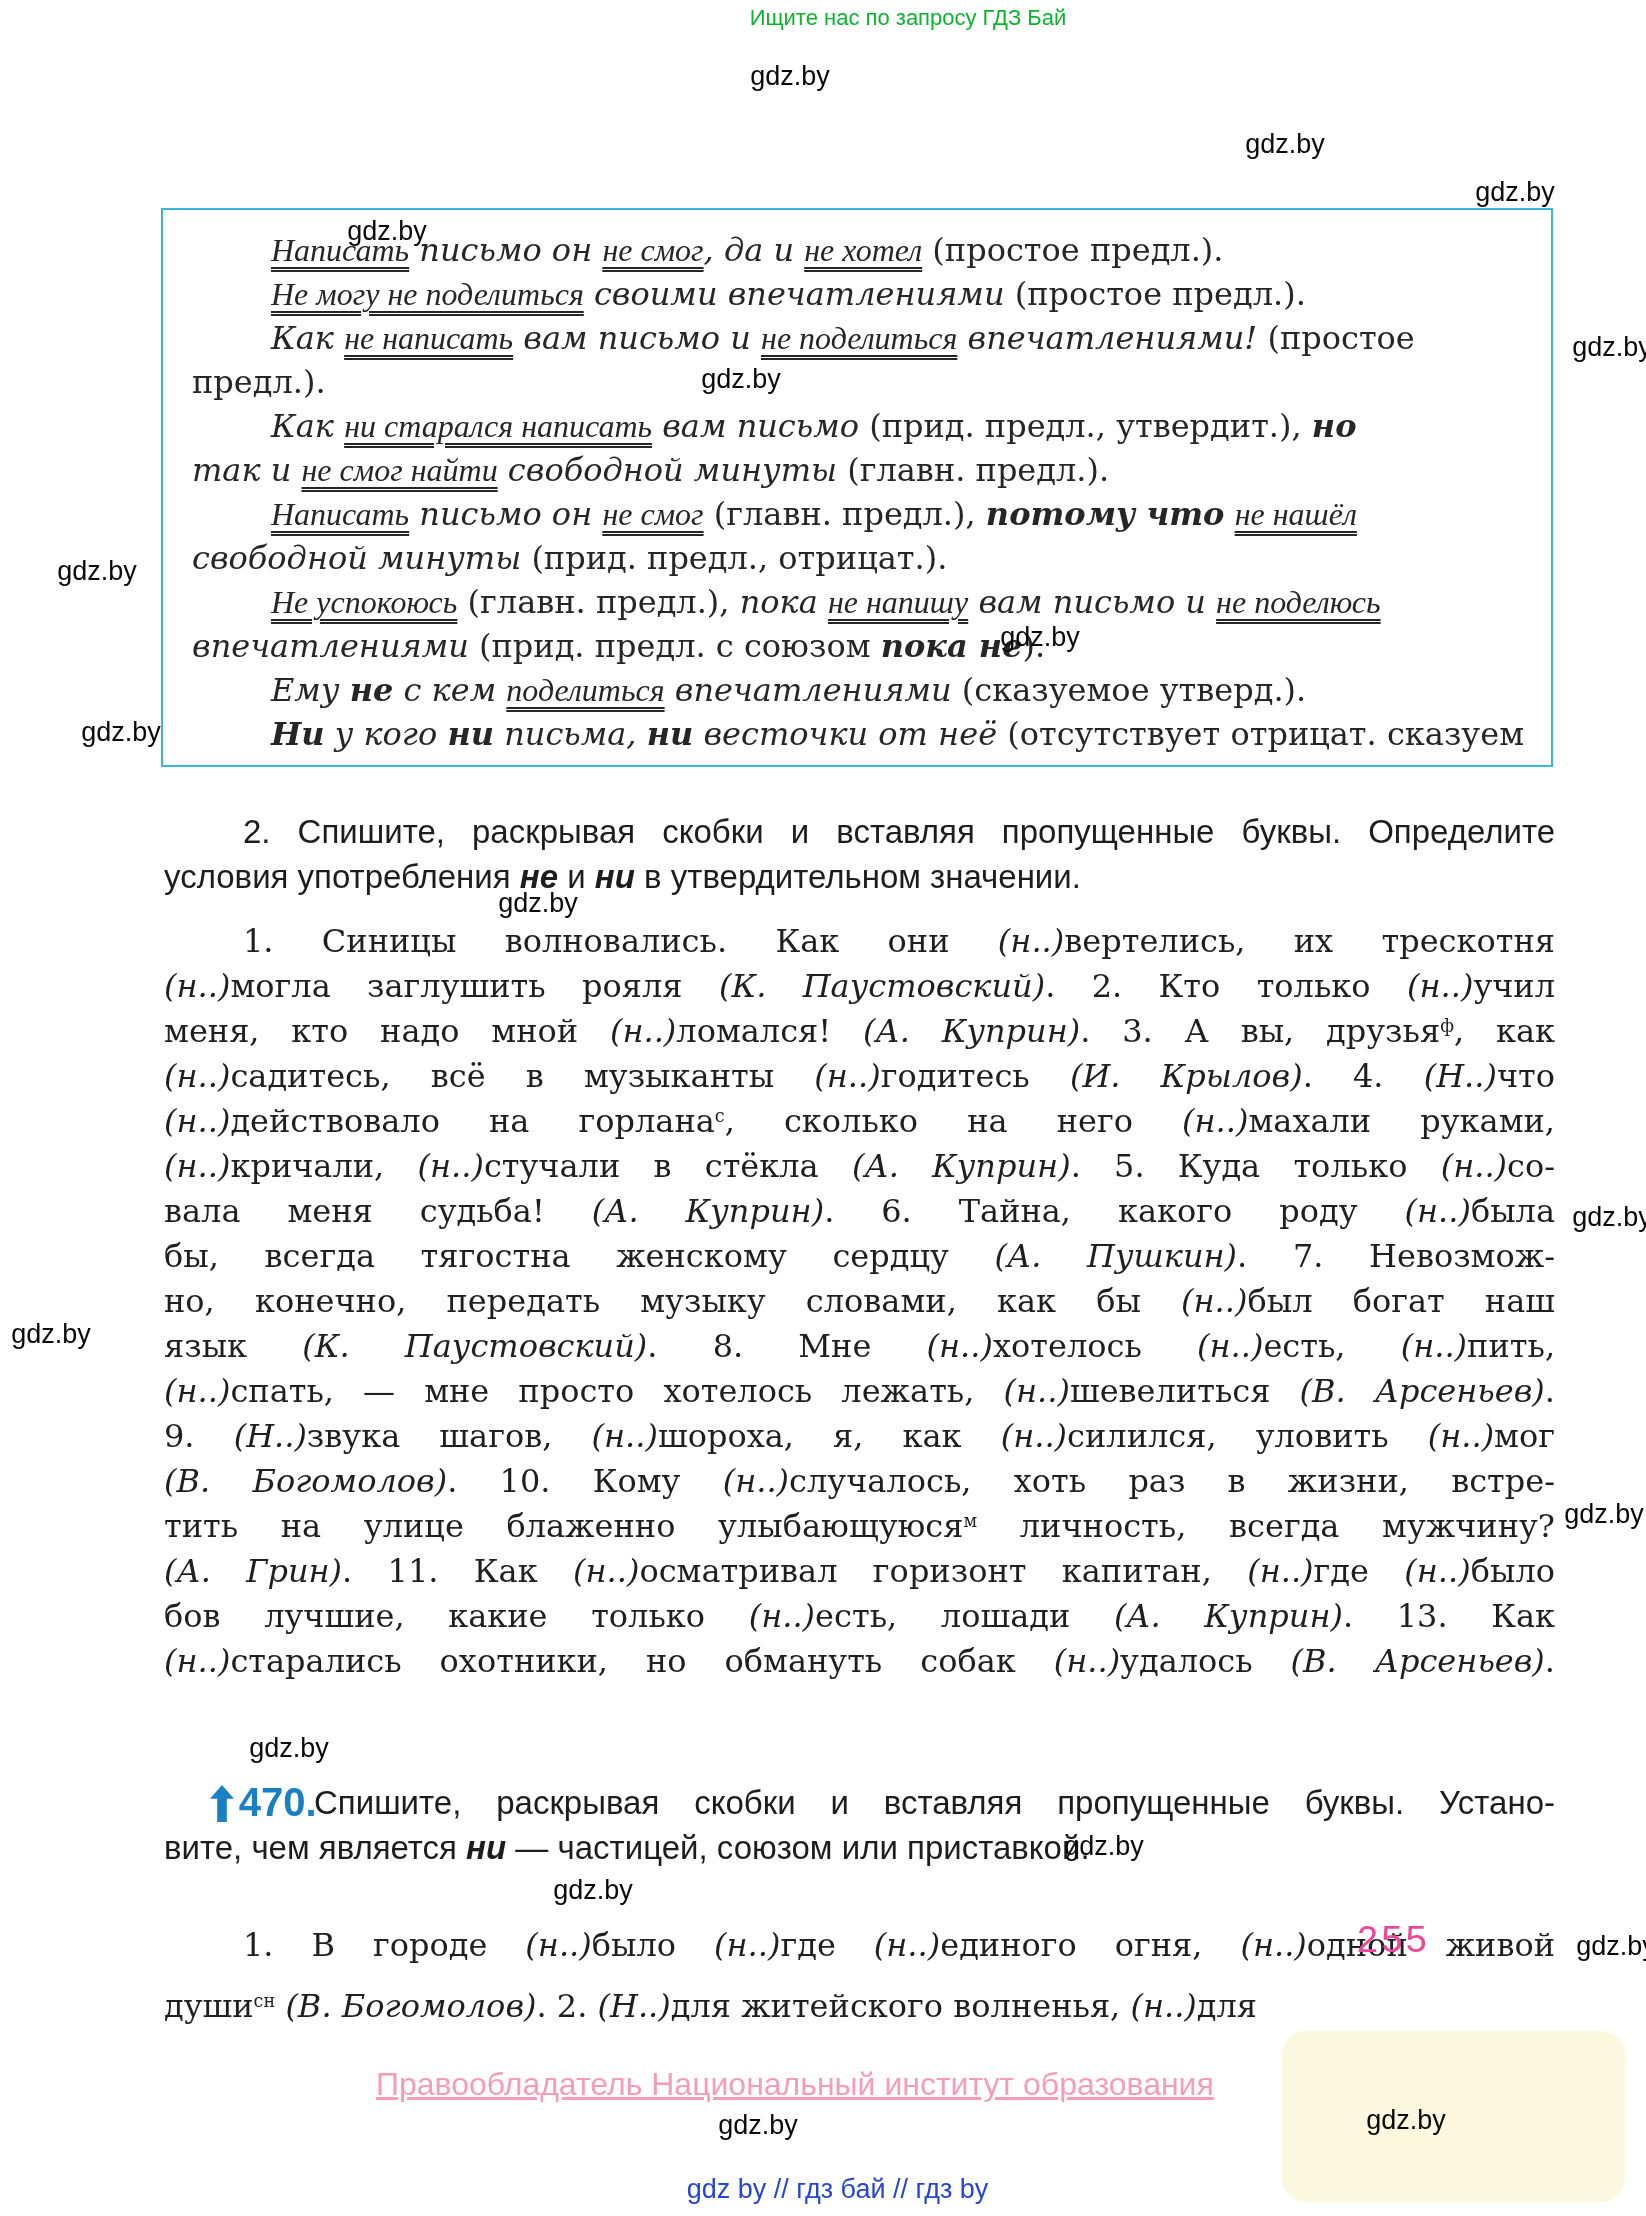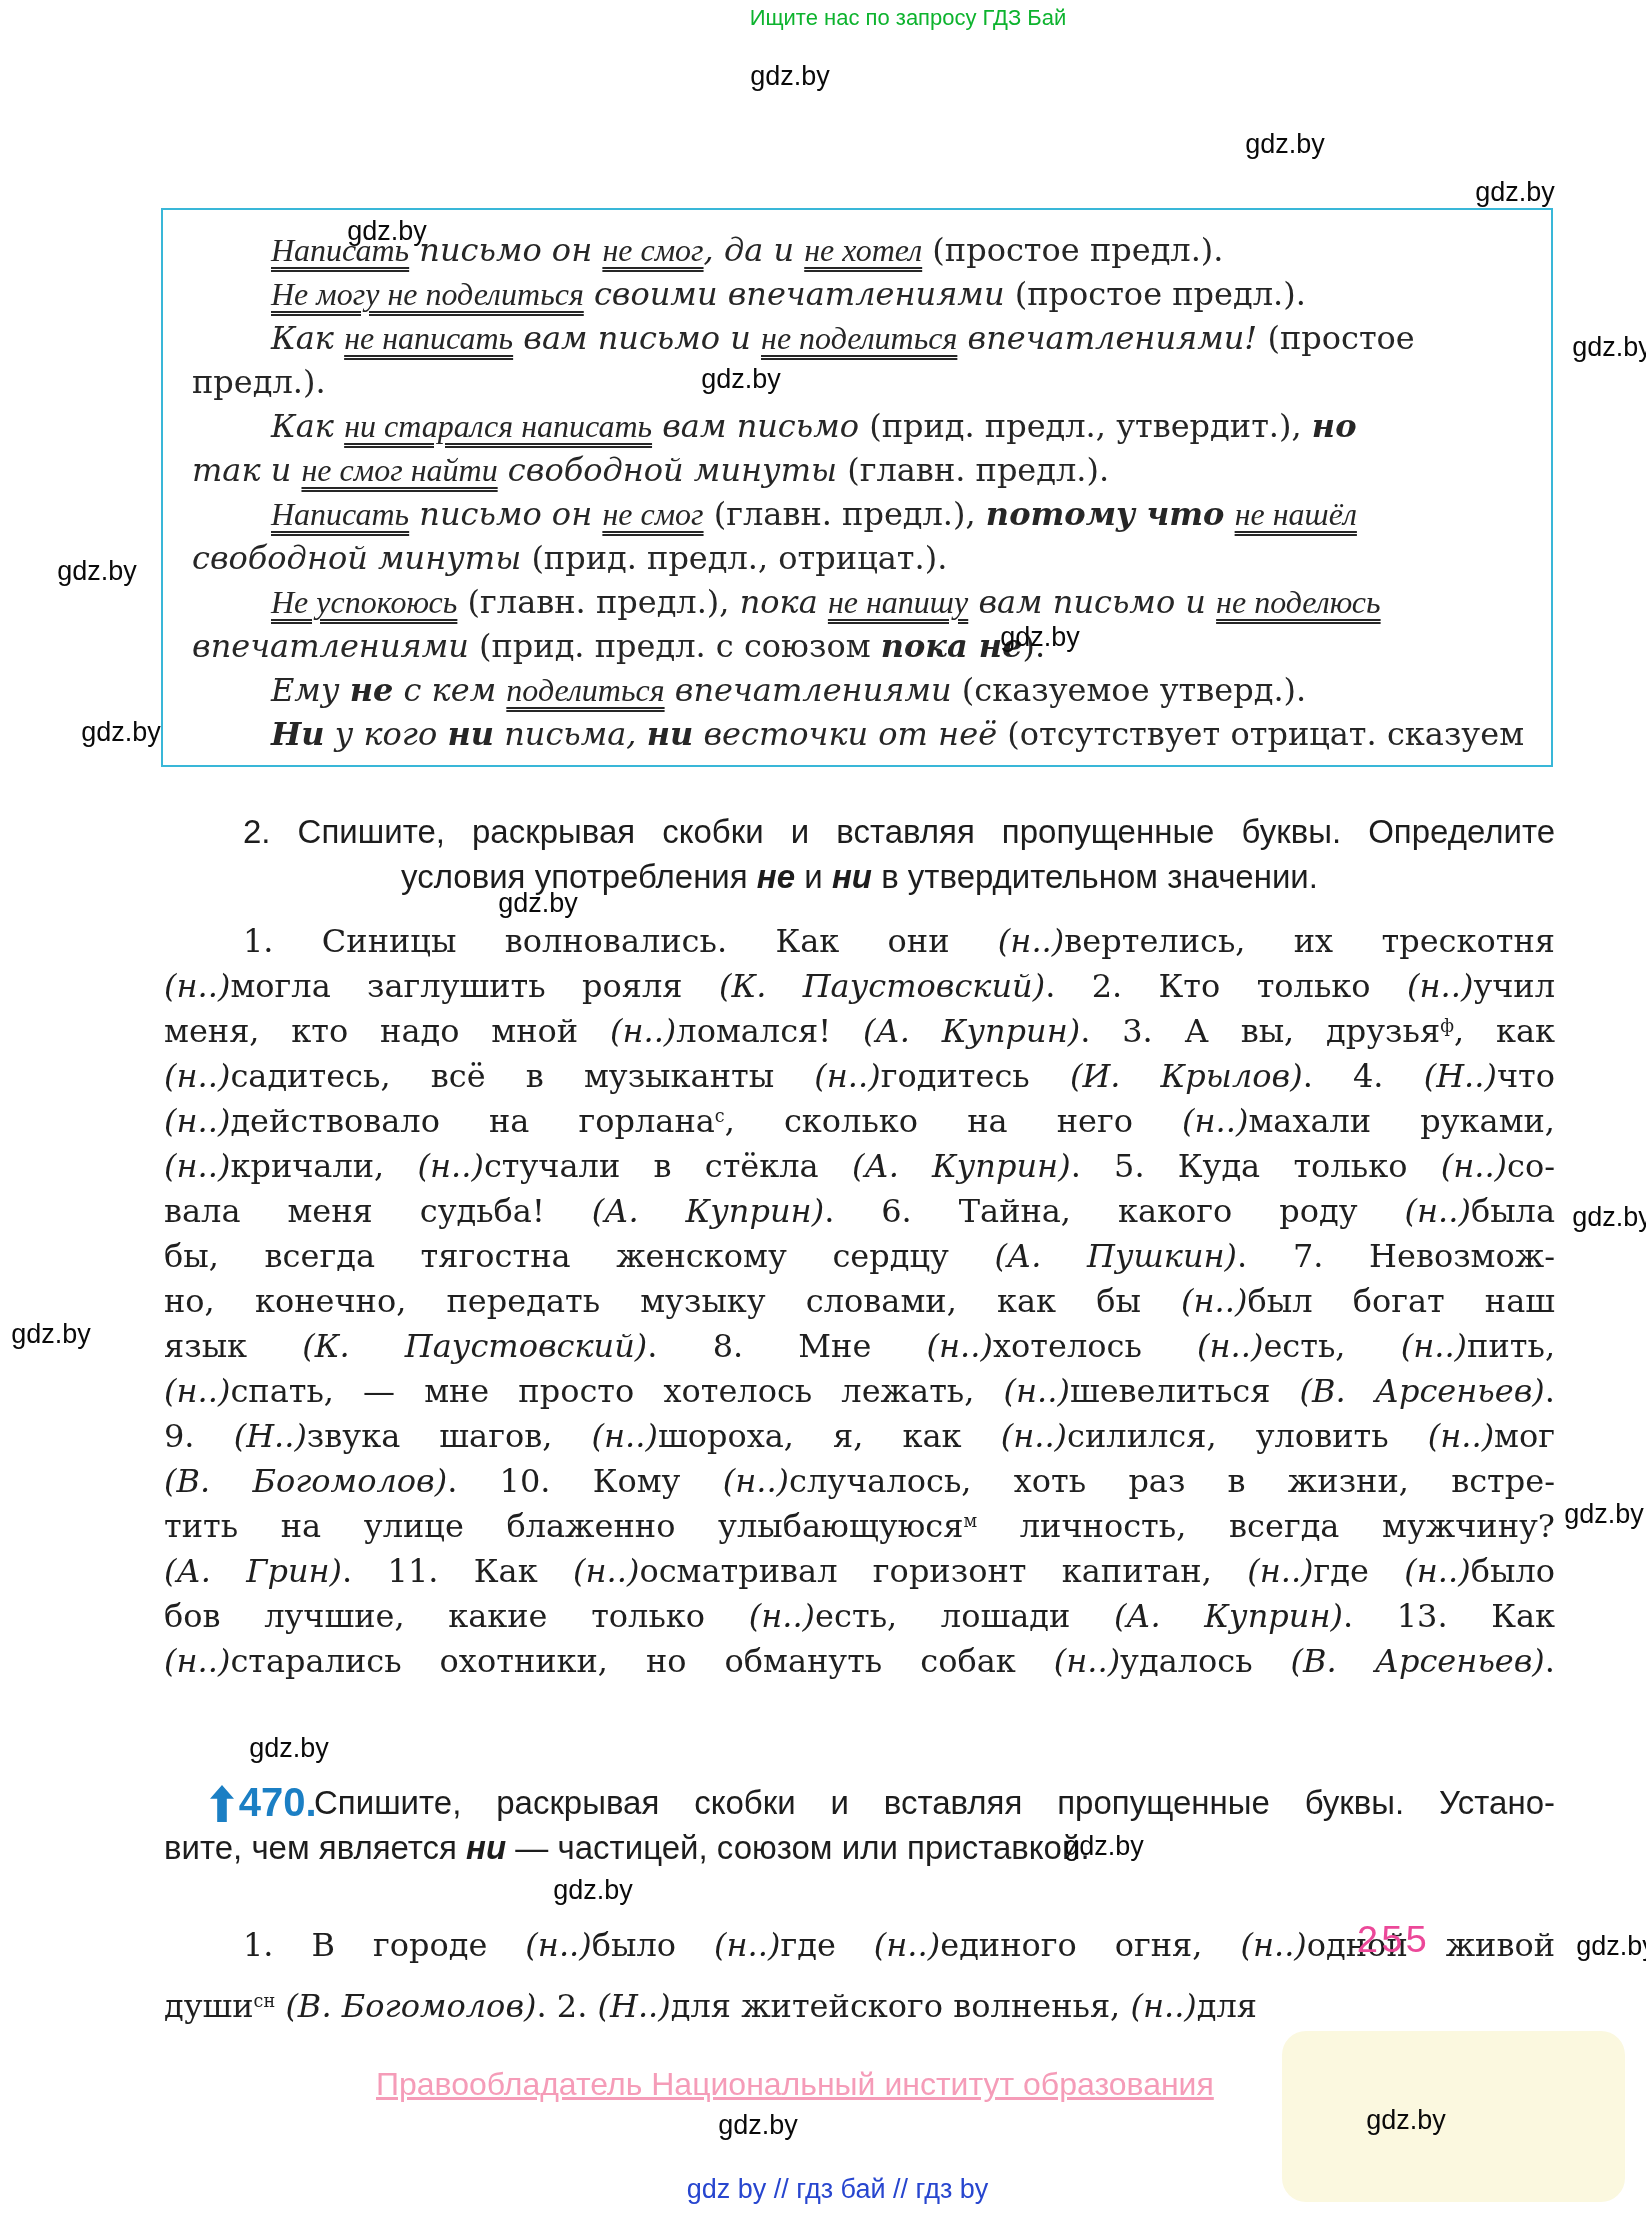--- a/index.html
+++ b/index.html
@@ -33,21 +33,21 @@
   .bd{font-weight:bold;}
   .it{font-style:italic;}
   .bi{font-weight:bold;font-style:italic;}
   .u2{text-decoration-line:underline;text-decoration-style:double;
       text-decoration-thickness:1.6px;text-underline-offset:6.4px;font-family:Liberation Serif, serif;}
   sup{font-style:normal;font-size:0.55em;vertical-align:0.55em;line-height:0;}
 
   
   #task2{position:absolute;left:164px;top:809px;width:1391px;
     font-family:"Liberation Sans",sans-serif;font-size:33px;color:#1d1d1d;}
-  #task2 .line{height:45px;line-height:45px;text-align:center;}
+  #task2 .line{height:45px;line-height:45px;}
   #task2 .line.ind{padding-left:79px;}
 
   
   #exercise1{position:absolute;left:164px;top:919px;width:1391px;
     font-family:"DejaVu Serif",serif;font-size:32px;color:#1f1f1f;}
   #exercise1 .line{height:45px;line-height:45px;}
   #exercise1 .line.ind{padding-left:79px;}
 
   .jst{text-align:justify;text-align-last:justify;white-space:normal;}
   .nw{white-space:nowrap;overflow:hidden;}

